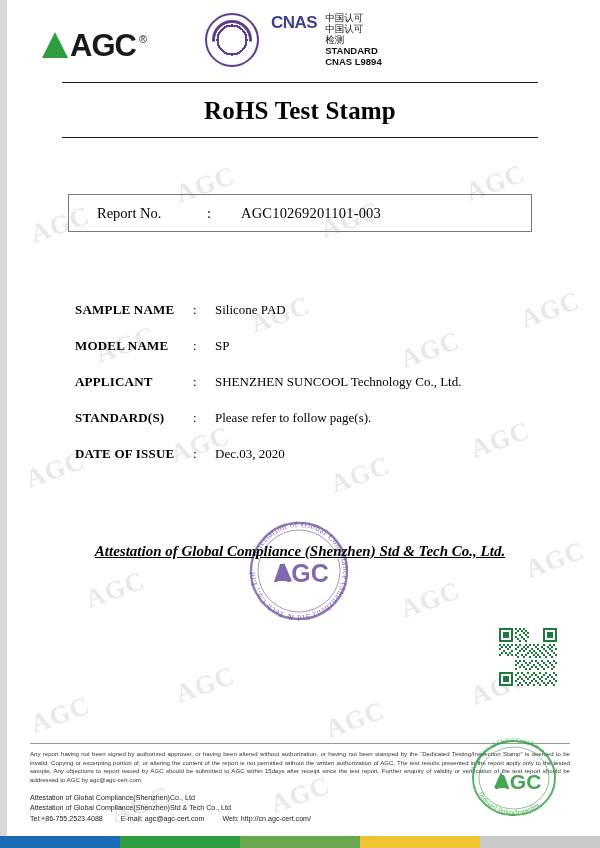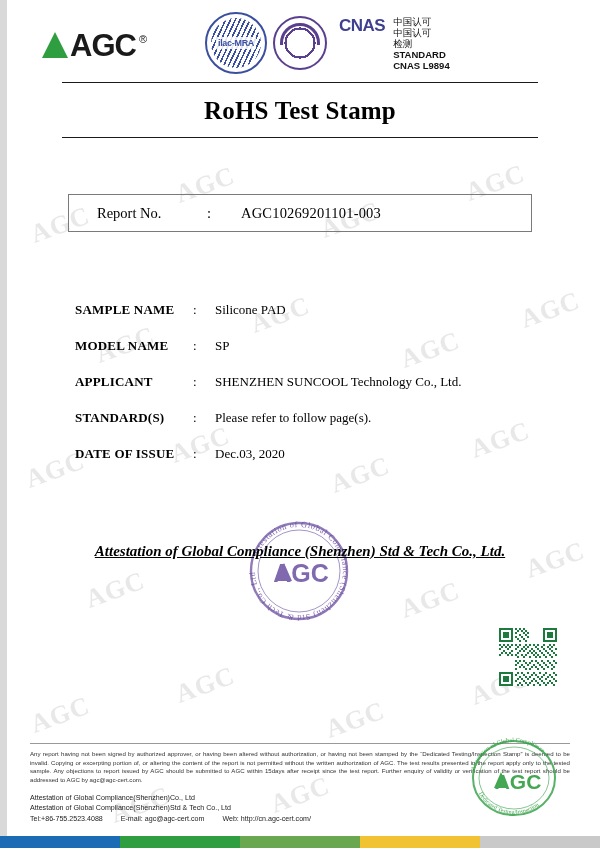--- a/index.html
+++ b/index.html
@@ -321,24 +321,20 @@
 
   <div class="header">
 
     <div class="agc-logo">
       <span class="tri"></span>
       <span class="txt">AGC</span>
       <span class="reg">®</span>
     </div>
 
     <div class="accred">
-      <div class="ilac">
-        <div class="ilac-lines"></div>
-        <span class="ilac-txt">ilac-MRA</span>
-      </div>
       <div class="cnas">
         <div class="cnas-mark"></div>
         <span class="cnas-word">CNAS</span>
       </div>
       <div style="margin-left:2px;">
         <div class="cnas-cn">中国认可</div>
         <div class="cnas-cn">中国认可</div>
         <div class="cnas-cn">检测</div>
         <div class="cnas-en">STANDARD</div>
         <div class="cnas-en">CNAS L9894</div>

